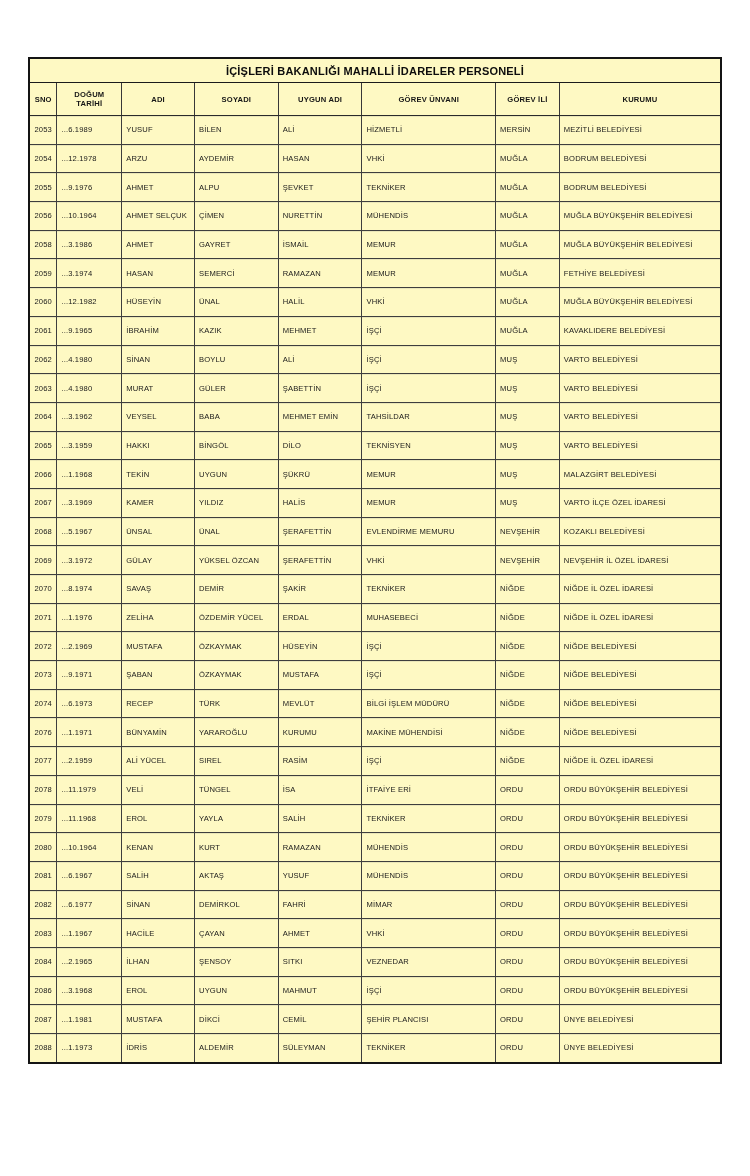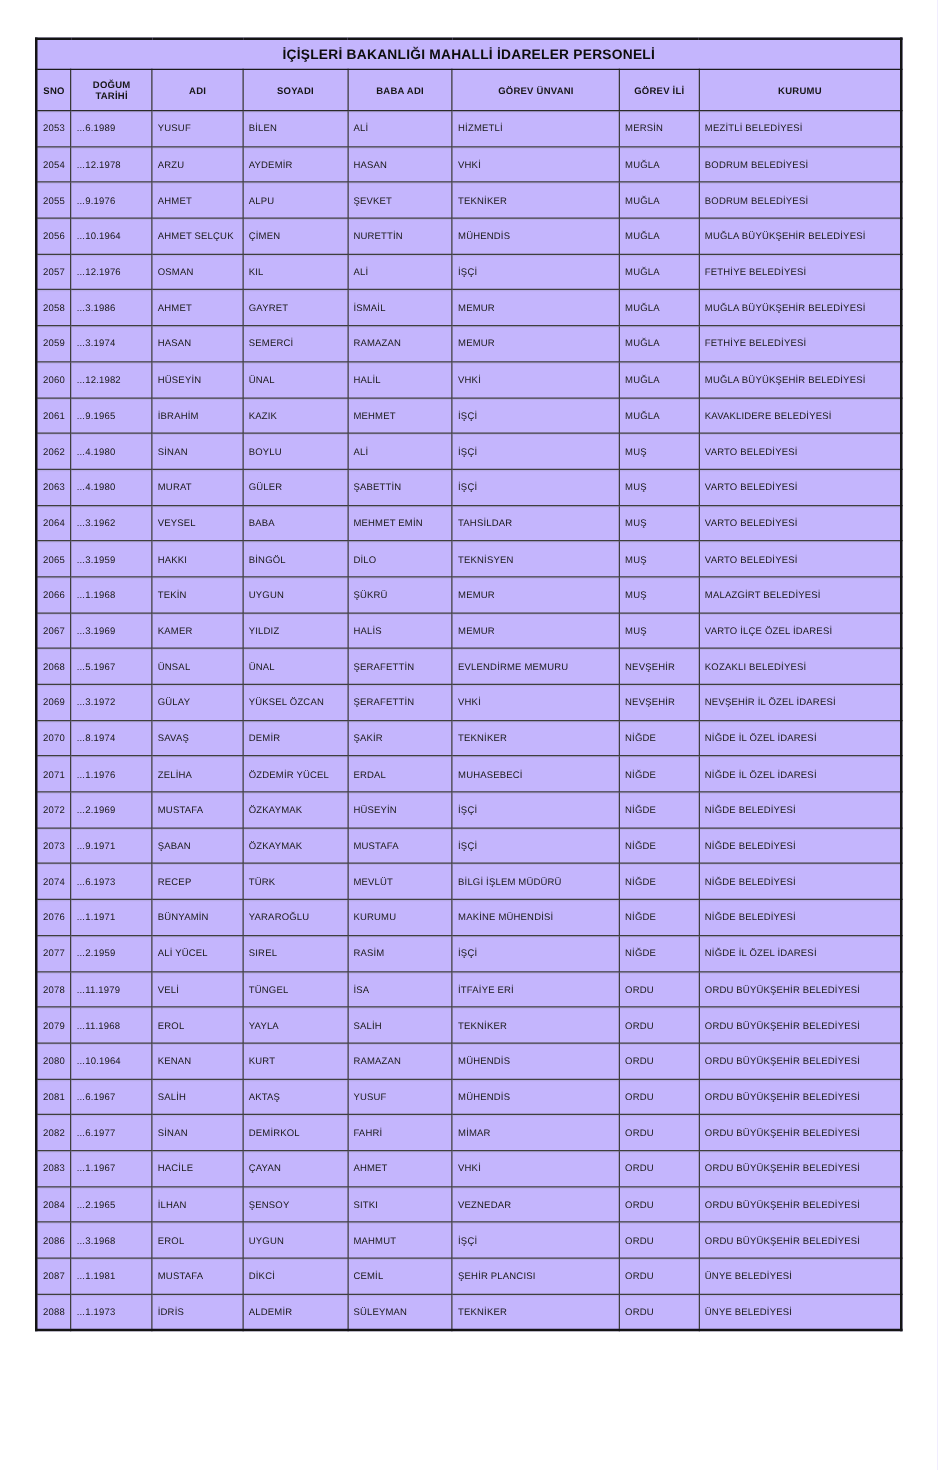--- a/index.html
+++ b/index.html
@@ -15,21 +15,22 @@
     position: absolute;
     left: 28px;
     top: 30px;
     width: 694px;
   }
   table.personnel-table {
     width: 100%;
     border-collapse: collapse;
     table-layout: fixed;
     border: 2.5px solid #141414;
-    background: #c4b5fd;
+    background: #fef9c3;
+    margin-top: 27px;
   }
   .title-cell {
     height: 23px;
     text-align: center;
     vertical-align: middle;
     font-size: 11px;
     font-weight: bold;
     letter-spacing: 0.2px;
     color: #0d0d0d;
     border-bottom: 1.8px solid #1b1b1b;
@@ -88,21 +89,21 @@
       </colgroup>
     <thead>
       <tr>
         <th class="title-cell" colspan="8">İÇİŞLERİ BAKANLIĞI MAHALLİ İDARELER PERSONELİ</th>
       </tr>
       <tr class="header-row">
           <th>SNO</th>
           <th>DOĞUM TARİHİ</th>
           <th>ADI</th>
           <th>SOYADI</th>
-          <th>BABA ADI</th>
+          <th>UYGUN ADI</th>
           <th>GÖREV ÜNVANI</th>
           <th>GÖREV İLİ</th>
           <th>KURUMU</th>
         </tr>
     </thead>
     <tbody>
         <tr>
           <td class="col-sno">2053</td>
           <td class="col-dogum-tarihi">...6.1989</td>
           <td class="col-adi">YUSUF</td>
@@ -136,30 +137,20 @@
           <td class="col-sno">2056</td>
           <td class="col-dogum-tarihi">...10.1964</td>
           <td class="col-adi">AHMET SELÇUK</td>
           <td class="col-soyadi">ÇİMEN</td>
           <td class="col-baba-adi">NURETTİN</td>
           <td class="col-gorev-unvani">MÜHENDİS</td>
           <td class="col-gorev-ili">MUĞLA</td>
           <td class="col-kurumu">MUĞLA BÜYÜKŞEHİR BELEDİYESİ</td>
         </tr>
         <tr>
-          <td class="col-sno">2057</td>
-          <td class="col-dogum-tarihi">...12.1976</td>
-          <td class="col-adi">OSMAN</td>
-          <td class="col-soyadi">KIL</td>
-          <td class="col-baba-adi">ALİ</td>
-          <td class="col-gorev-unvani">İŞÇİ</td>
-          <td class="col-gorev-ili">MUĞLA</td>
-          <td class="col-kurumu">FETHİYE BELEDİYESİ</td>
-        </tr>
-        <tr>
           <td class="col-sno">2058</td>
           <td class="col-dogum-tarihi">...3.1986</td>
           <td class="col-adi">AHMET</td>
           <td class="col-soyadi">GAYRET</td>
           <td class="col-baba-adi">İSMAİL</td>
           <td class="col-gorev-unvani">MEMUR</td>
           <td class="col-gorev-ili">MUĞLA</td>
           <td class="col-kurumu">MUĞLA BÜYÜKŞEHİR BELEDİYESİ</td>
         </tr>
         <tr>

